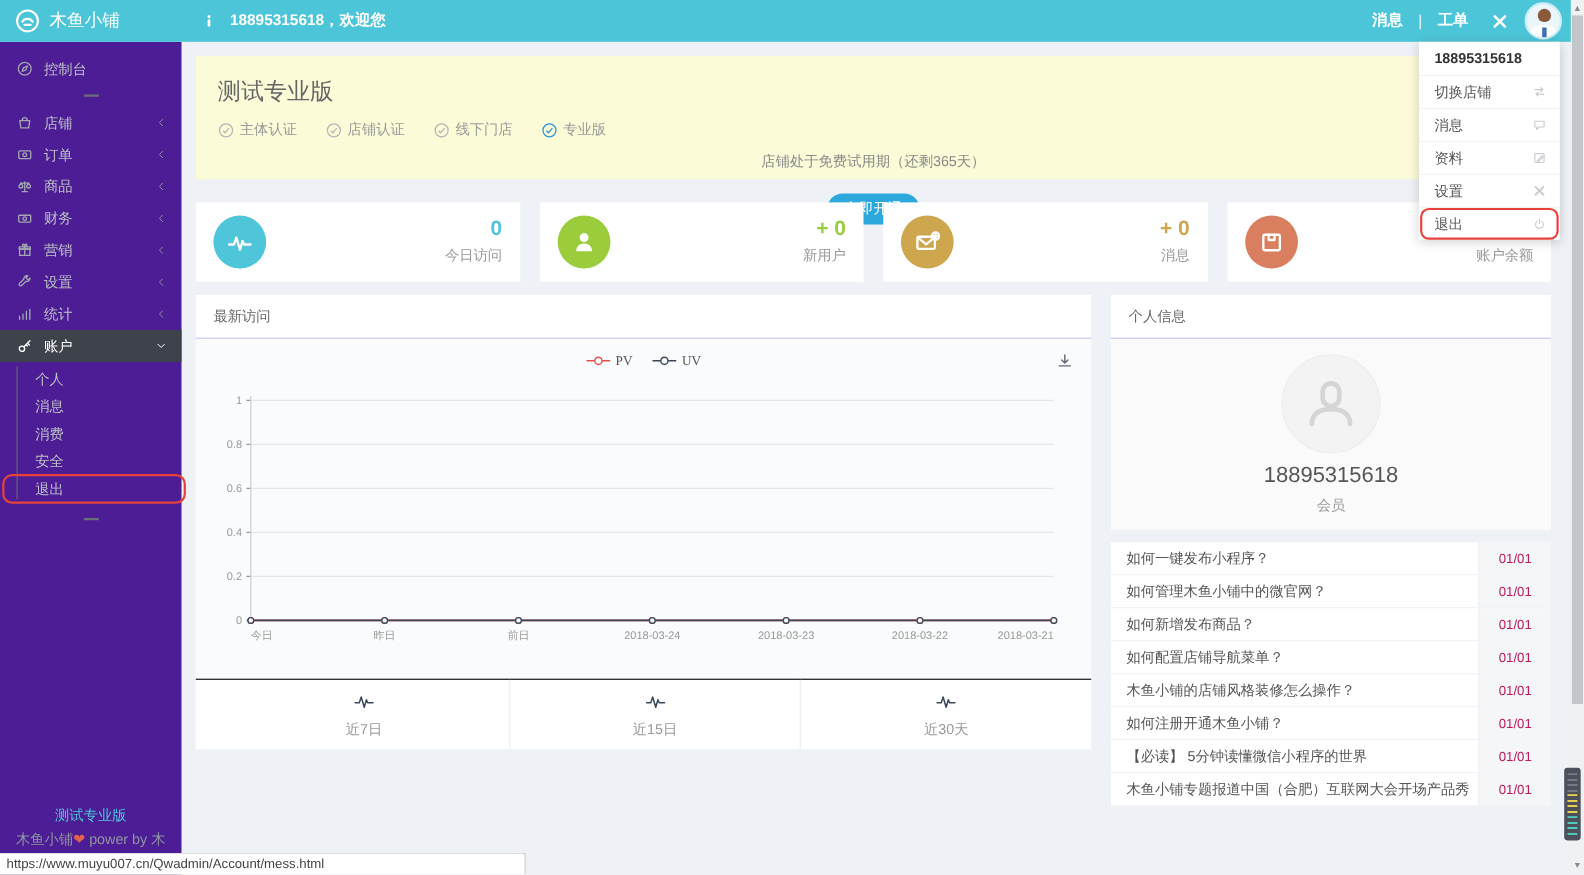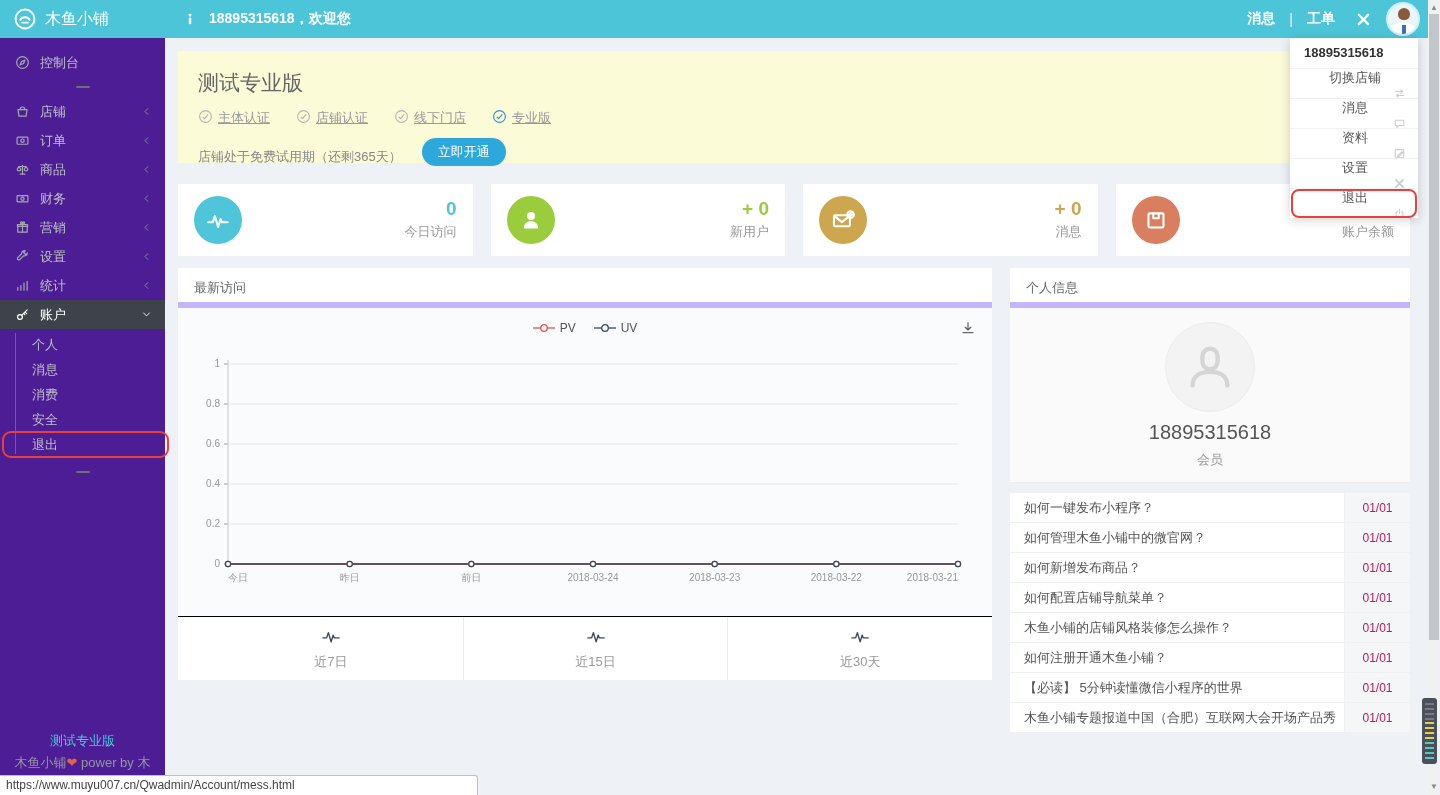--- a/index.html
+++ b/index.html
@@ -38,39 +38,39 @@
   .sidebar-footer{position:absolute;bottom:26px;left:0;width:100%;text-align:center;font-size:13px;line-height:1;}
   .plan-link{color:#4ec5d9;cursor:pointer;}
   .powered{color:#9096a0;margin-top:9px;}
   .powered .heart{color:#e0614e;}
 
   
   .content{position:absolute;left:165px;top:38px;right:12px;bottom:0;padding:13px 18px 0 13px;}
   .banner{background:#fbfbd8;height:112px;padding:12px 20px 0;margin-bottom:21px;}
   .banner-title{font-size:21px;color:#666;margin:6px 0 12px;}
   .badges{display:flex;gap:26px;font-size:13px;color:#999;align-items:center;margin-bottom:11px;}
-  .badge{display:flex;align-items:flex-start;gap:5px;text-decoration:underline;}
-  .trial-row{display:flex;align-items:flex-end;gap:20px;font-size:13px;color:#888;}
+  .badge{display:flex;align-items:center;gap:5px;}
+  .trial-row{display:flex;align-items:center;gap:20px;font-size:13px;color:#888;flex-direction:column;}
   .cta{background:#2da8dc;color:#fff;font-size:13px;padding:5px 16px;border-radius:14px;border:none;cursor:pointer;}
 
   .stats-row{display:flex;gap:18px;margin-bottom:12px;}
   .stat-card{flex:1;background:#fff;height:72px;display:flex;align-items:center;padding:0 16px;}
   .stat-circle{width:48px;height:48px;border-radius:50%;display:flex;align-items:center;justify-content:center;color:#fff;flex:none;}
   .stat-circle .ic{font-size:24px;}
   .stat-circle .ic svg{stroke-width:1.4;}
   .stat-right{margin-left:auto;text-align:right;}
   .stat-value{font-size:19px;font-weight:bold;line-height:20px;min-height:20px;}
   .stat-label{font-size:13px;color:#999;margin-top:4px;}
 
   .main-row{display:flex;gap:18px;align-items:flex-start;}
   .chart-card{width:814px;background:#fff;flex:none;}
-  .card-header{height:40px;line-height:40px;padding:0 16px;font-size:13px;color:#666;border-bottom:6px solid #c4b5fd;}
+  .card-header{height:40px;line-height:40px;padding:0 16px;font-size:13px;color:#666;border-bottom:1px solid #c4b5fd;}
   .chart-body{background:#fafbfc;}
   .legend-row{height:40px;display:flex;align-items:center;justify-content:center;position:relative;}
-  .legend-item{display:flex;align-items:center;gap:5px;font-size:12px;color:#555;margin:0 9px;}
+  .legend-item{display:flex;align-items:center;gap:5px;font-size:12px;color:#555;margin:0 9px;font-family:Liberation Serif, serif;}
   .download-btn{position:absolute;right:16px;top:12px;color:#667;font-size:16px;cursor:pointer;}
   .tabs-row{display:flex;border-top:1px solid #000000;background:#fff;height:64px;padding-left:21px;}
   .tab{flex:1;display:flex;flex-direction:column;align-items:center;justify-content:center;gap:7px;border-right:1px solid #ececec;color:#999;font-size:13px;cursor:pointer;}
   .tab:last-child{border-right:none;}
   .tab .ic{font-size:20px;color:#39485a;}
   .tab .ic svg{stroke-width:1.1;}
 
   .right-col{width:400px;flex:none;}
   .profile-card{background:#fff;}
   .profile-body{background:#fafafa;height:175px;display:flex;flex-direction:column;align-items:center;border-bottom:1px solid #eee;}
@@ -83,21 +83,21 @@
   .metric:last-child{border-right:none;}
   .metric .ic{font-size:20px;color:#3a3f48;}
   .news-list{margin-top:10px;}
   .news-row{display:flex;height:30px;background:#fff;border-bottom:1px solid #eef0f2;align-items:stretch;cursor:pointer;}
   .news-title{flex:1;padding-left:14px;font-size:13px;color:#555;white-space:nowrap;overflow:hidden;display:flex;align-items:center;}
   .news-date{width:66px;font-size:12px;color:#be185d;background:#f5f6f8;display:flex;align-items:center;justify-content:center;border-left:1px solid #eef0f2;}
 
   
   .dropdown{position:absolute;top:38px;right:22px;width:128px;background:#fff;box-shadow:0 2px 10px rgba(0,0,0,.18);z-index:40;font-size:13px;}
   .dd-header{padding:0 14px;height:30px;line-height:30px;font-weight:bold;color:#333;}
-  .dd-item{height:30px;display:flex;align-items:center;padding:0 12px 0 14px;color:#555;border-top:1px solid #f2f2f2;cursor:pointer;position:relative;flex-direction:column;}
+  .dd-item{height:30px;display:flex;align-items:center;padding:0 12px 0 14px;color:#555;border-top:1px solid #f2f2f2;cursor:pointer;position:relative;}
   .dd-item .dd-icon{margin-left:auto;color:#c9ccd0;font-size:13px;}
   .dd-item.hl:after{content:'';position:absolute;left:1px;right:1px;top:0;bottom:0;border:2px solid #e8413c;border-radius:8px;pointer-events:none;}
 
   
   .statusbar{position:absolute;left:0;bottom:0;width:478px;height:20px;background:#fff;border-top:1px solid #bfbfbf;border-right:1px solid #bfbfbf;border-top-right-radius:3px;font-size:12px;color:#444;line-height:18px;padding-left:6px;z-index:50;}
   .scrollbar{position:absolute;top:0;right:0;width:12px;height:100%;background:#f0f1f2;z-index:45;}
   .sb-arrow{position:absolute;left:0;width:12px;text-align:center;color:#8a8a8a;font-size:8px;line-height:12px;cursor:pointer;}
   .sb-thumb{position:absolute;left:1px;top:14px;width:10px;height:626px;background:#c2c5c9;cursor:pointer;}
   .float-widget{position:absolute;right:3px;top:698px;width:15px;height:66px;background:#4b505a;border-radius:3px;z-index:55;padding:5px 3px;display:flex;flex-direction:column;gap:2px;cursor:pointer;}
   .float-widget div{flex:1;}

